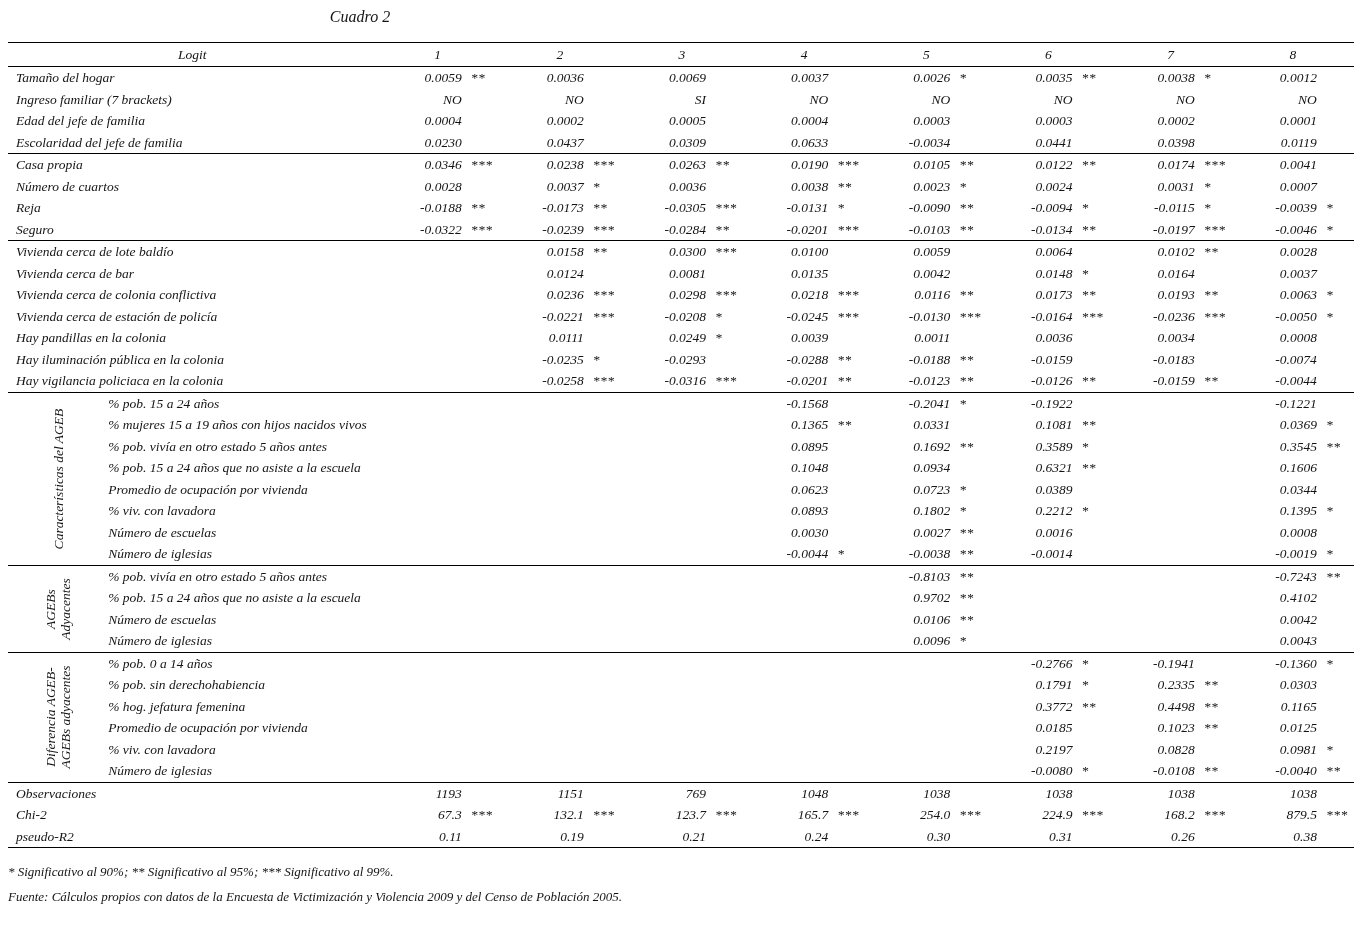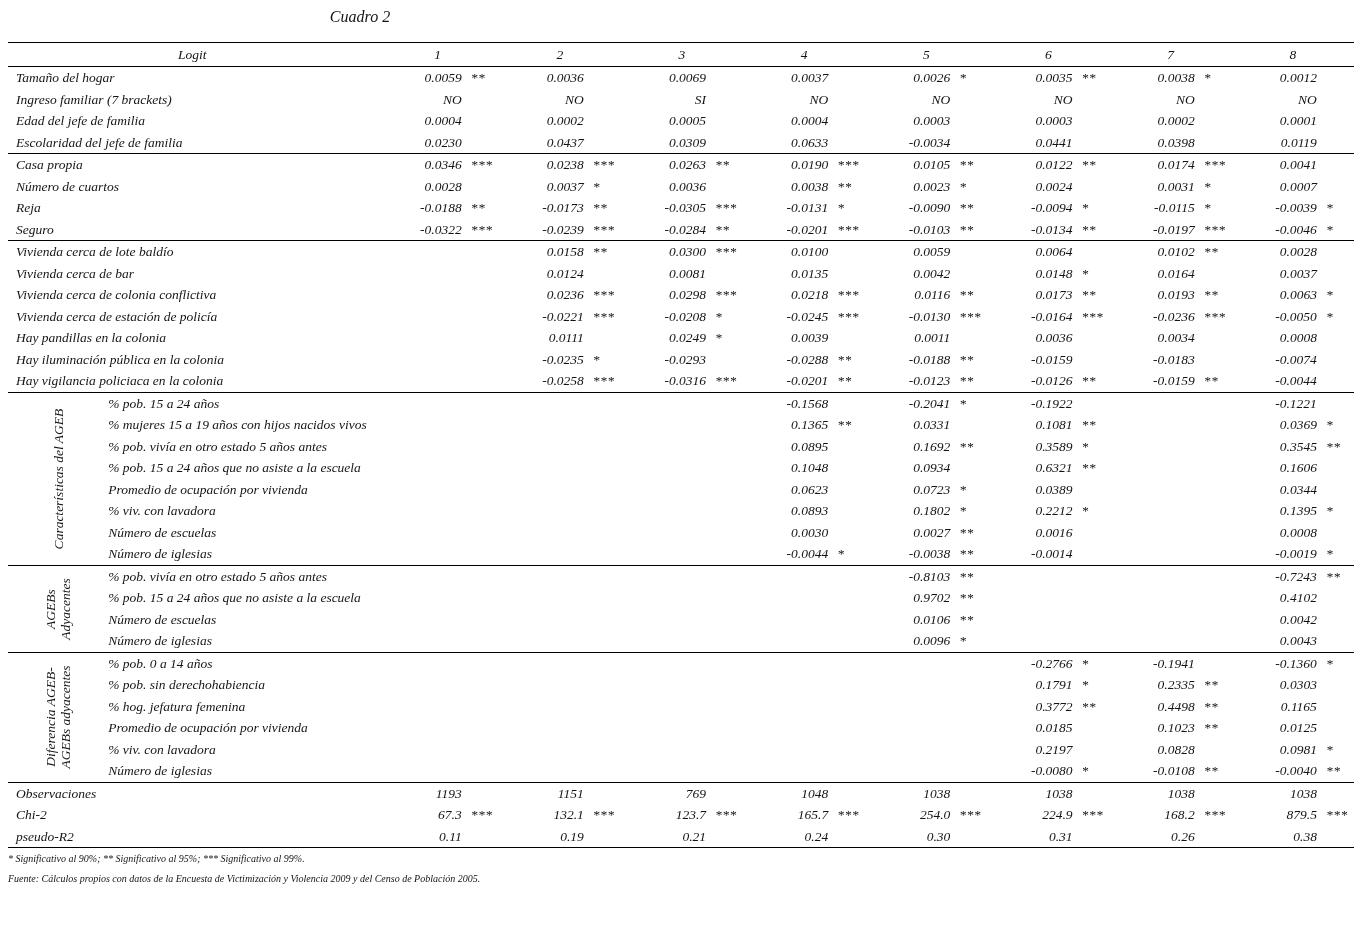--- a/index.html
+++ b/index.html
@@ -64,21 +64,21 @@
   .rot {
     position: absolute;
     top: 50%; left: 50%;
     transform: translate(-50%, -50%) rotate(-90deg);
     white-space: pre;
     text-align: center;
     font-size: 13.5px;
     line-height: 15px;
   }
 
-  .notes { margin-top: 5px; font-size: 10px; }
+  .notes { margin-top: 16px; font-size: 13px; }
   .note-line { margin-top: 0; margin-bottom: 9px; white-space: nowrap; }
 </style>
 </head>
 <body>
 
 <div class="page">
 
   <div class="title-block">
     <div class="title-line">Cuadro 2</div>
   </div>

